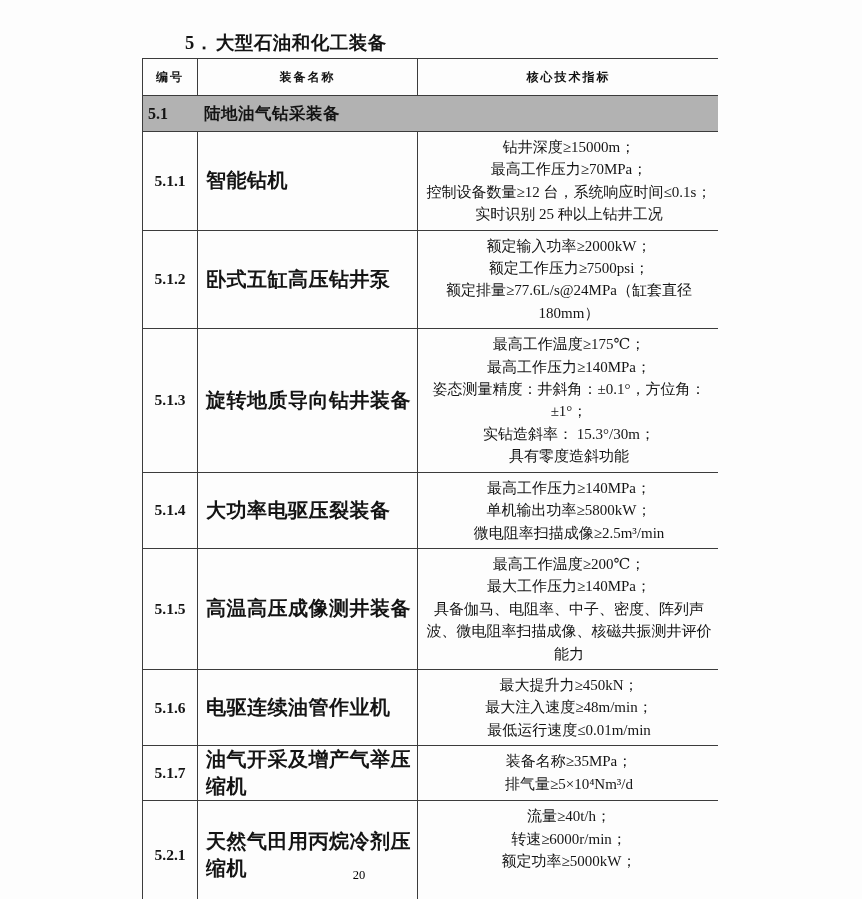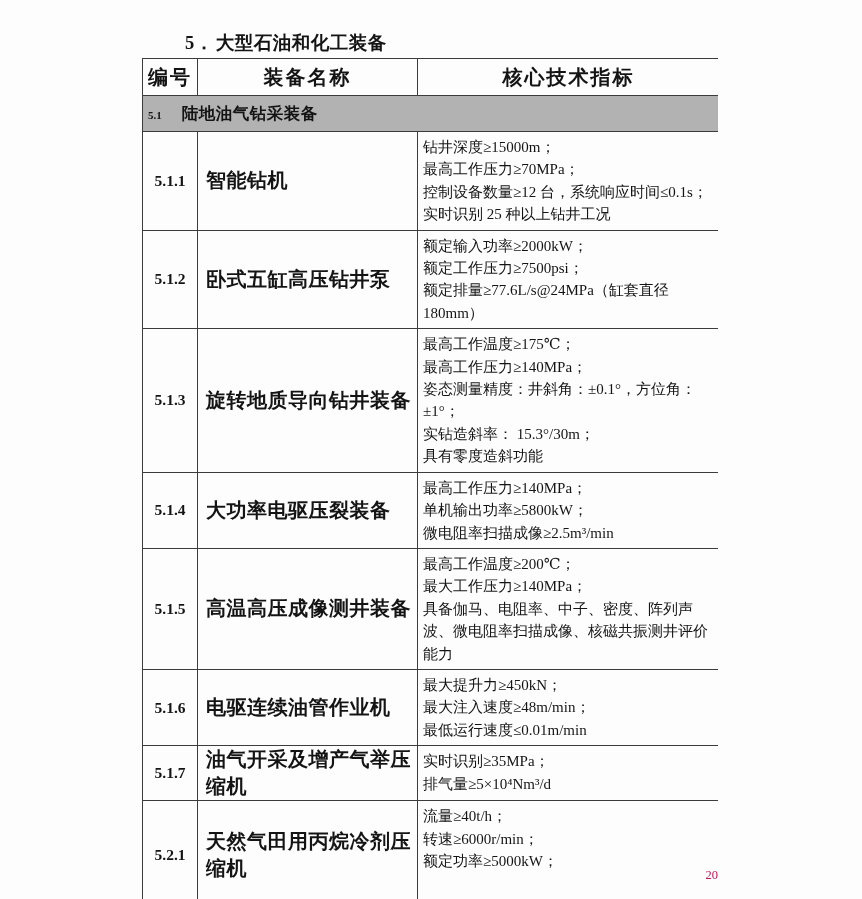--- a/index.html
+++ b/index.html
@@ -41,41 +41,41 @@
     border-collapse: collapse;
     table-layout: fixed;
   }
   .equipment-table th,
   .equipment-table td {
     border: 1px solid #3c3c3c;
     padding: 0;
   }
   .equipment-table th {
     height: 36px;
-    font-size: 20px;
+    font-size: 12px;
     font-weight: bold;
     text-align: center;
     background: #fdfdfd;
     letter-spacing: 2px;
   }
   tr.section-row td {
     background: #b2b2b2;
     height: 35px;
     padding-left: 5px;
     vertical-align: middle;
   }
   .sec-id {
     font-weight: bold;
-    font-size: 11px;
+    font-size: 16px;
     font-family: "Liberation Serif", "DejaVu Serif", serif;
   }
   .sec-title {
     font-weight: bold;
     font-size: 16.5px;
-    margin-left: 20px;
+    margin-left: 36px;
     font-family: "Liberation Sans", "DejaVu Sans", sans-serif;
     letter-spacing: 0.5px;
     text-align: right;
   }
   td.col-id {
     text-align: center;
     vertical-align: middle;
     font-weight: bold;
     font-size: 15.5px;
     font-family: "Liberation Serif", "DejaVu Serif", serif;
@@ -88,32 +88,33 @@
     font-family: "Liberation Sans", "DejaVu Sans", sans-serif;
     letter-spacing: 0.5px;
   }
   td.col-specs {
     padding: 4px 4px 4px 5px;
     vertical-align: top;
     font-size: 15px;
   }
   .spec-line {
     line-height: 22.4px;
+    text-align: center;
   }
   tbody tr:last-child {
     height: 108px;
   }
   .page-number {
     position: absolute;
     left: 0;
     right: 0;
     top: 868px;
-    text-align: right;
+    text-align: center;
     font-size: 12.5px;
-    color: #be185d;
+    color: #000000;
   }
 </style>
 </head>
 <body>
 
 <div class="page">
 
   <div class="doc-title">
     <span class="title-num">5．</span><span class="title-text">大型石油和化工装备</span>
   </div>
@@ -198,21 +199,21 @@
             <div class="spec-line">最大提升力≥450kN；</div>
             <div class="spec-line">最大注入速度≥48m/min；</div>
             <div class="spec-line">最低运行速度≤0.01m/min</div>
           </td>
   </tr>
 
   <tr class="data-row">
     <td class="col-id">5.1.7</td>
     <td class="col-name">油气开采及增产气举压缩机</td>
     <td class="col-specs">
-            <div class="spec-line">实时识别≥35MPa；</div>
+            <div class="spec-line">装备名称≥35MPa；</div>
             <div class="spec-line">排气量≥5×10⁴Nm³/d</div>
           </td>
   </tr>
 
 
   <tr class="data-row">
     <td class="col-id">5.2.1</td>
     <td class="col-name">天然气田用丙烷冷剂压缩机</td>
     <td class="col-specs">
             <div class="spec-line">流量≥40t/h；</div>

